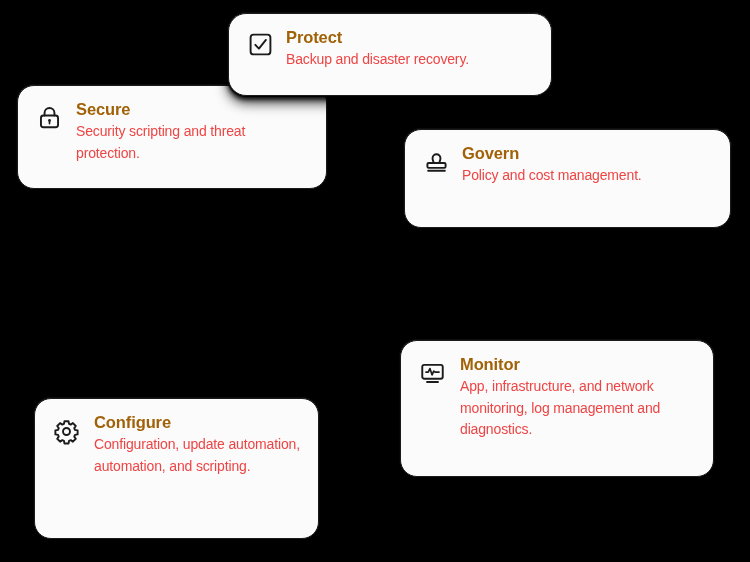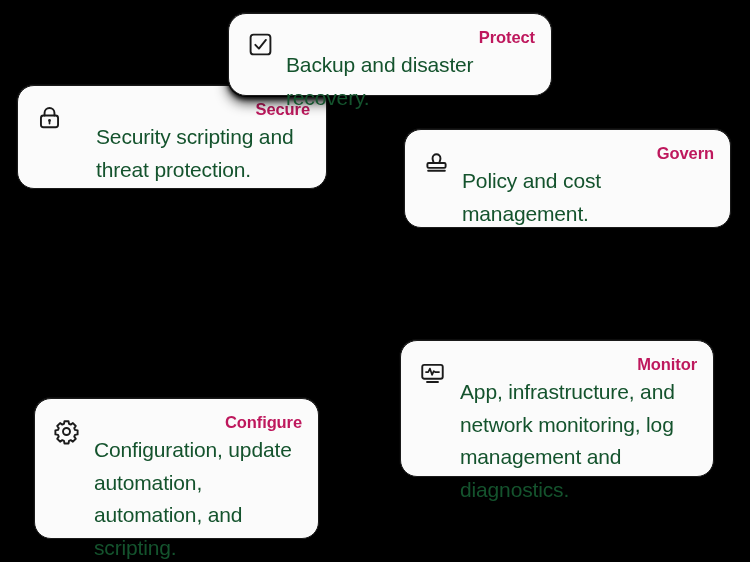--- a/index.html
+++ b/index.html
@@ -48,37 +48,36 @@
 
   .card-text {
     flex: 1 1 auto;
     min-width: 0;
   }
 
   .card-title {
     font-size: 16.5px;
     font-weight: 700;
     line-height: 1.32;
-    color: #be185d;
+    color: #a16207;
     letter-spacing: -0.1px;
     white-space: nowrap;
-    text-align: right;
   }
 
   .card-desc {
-    font-size: 21px;
+    font-size: 14px;
     font-weight: 400;
     line-height: 1.56;
-    color: #14532d;
+    color: #ef4444;
     letter-spacing: -0.15px;
   }
 
   
   #card-protect   { left: 228px; top: 13px;  width: 324px; height: 83px;  z-index: 50; border-radius: 18px; }
-  #card-secure    { left: 17px;  top: 85px;  width: 310px; height: 104px; z-index: 40; gap: 20px; }
+  #card-secure    { left: 17px;  top: 85px;  width: 310px; height: 104px; z-index: 40; }
   #card-govern    { left: 404px; top: 129px; width: 327px; height: 99px;  z-index: 30; }
   #card-configure { left: 34px;  top: 398px; width: 285px; height: 141px; z-index: 50; }
   #card-monitor   { left: 400px; top: 340px; width: 314px; height: 137px; z-index: 40; }
 
   #card-protect   .card-icon { margin-top: 2px; }
   #card-govern    .card-icon { margin-top: 4px; }
   #card-monitor   .card-icon { margin-top: 4px; margin-right: 13px; }
   #card-configure .card-icon { margin-top: 4px; margin-right: 13px; }
   #card-secure    .card-icon { margin-top: 3px; margin-right: 12px; }
 </style>

